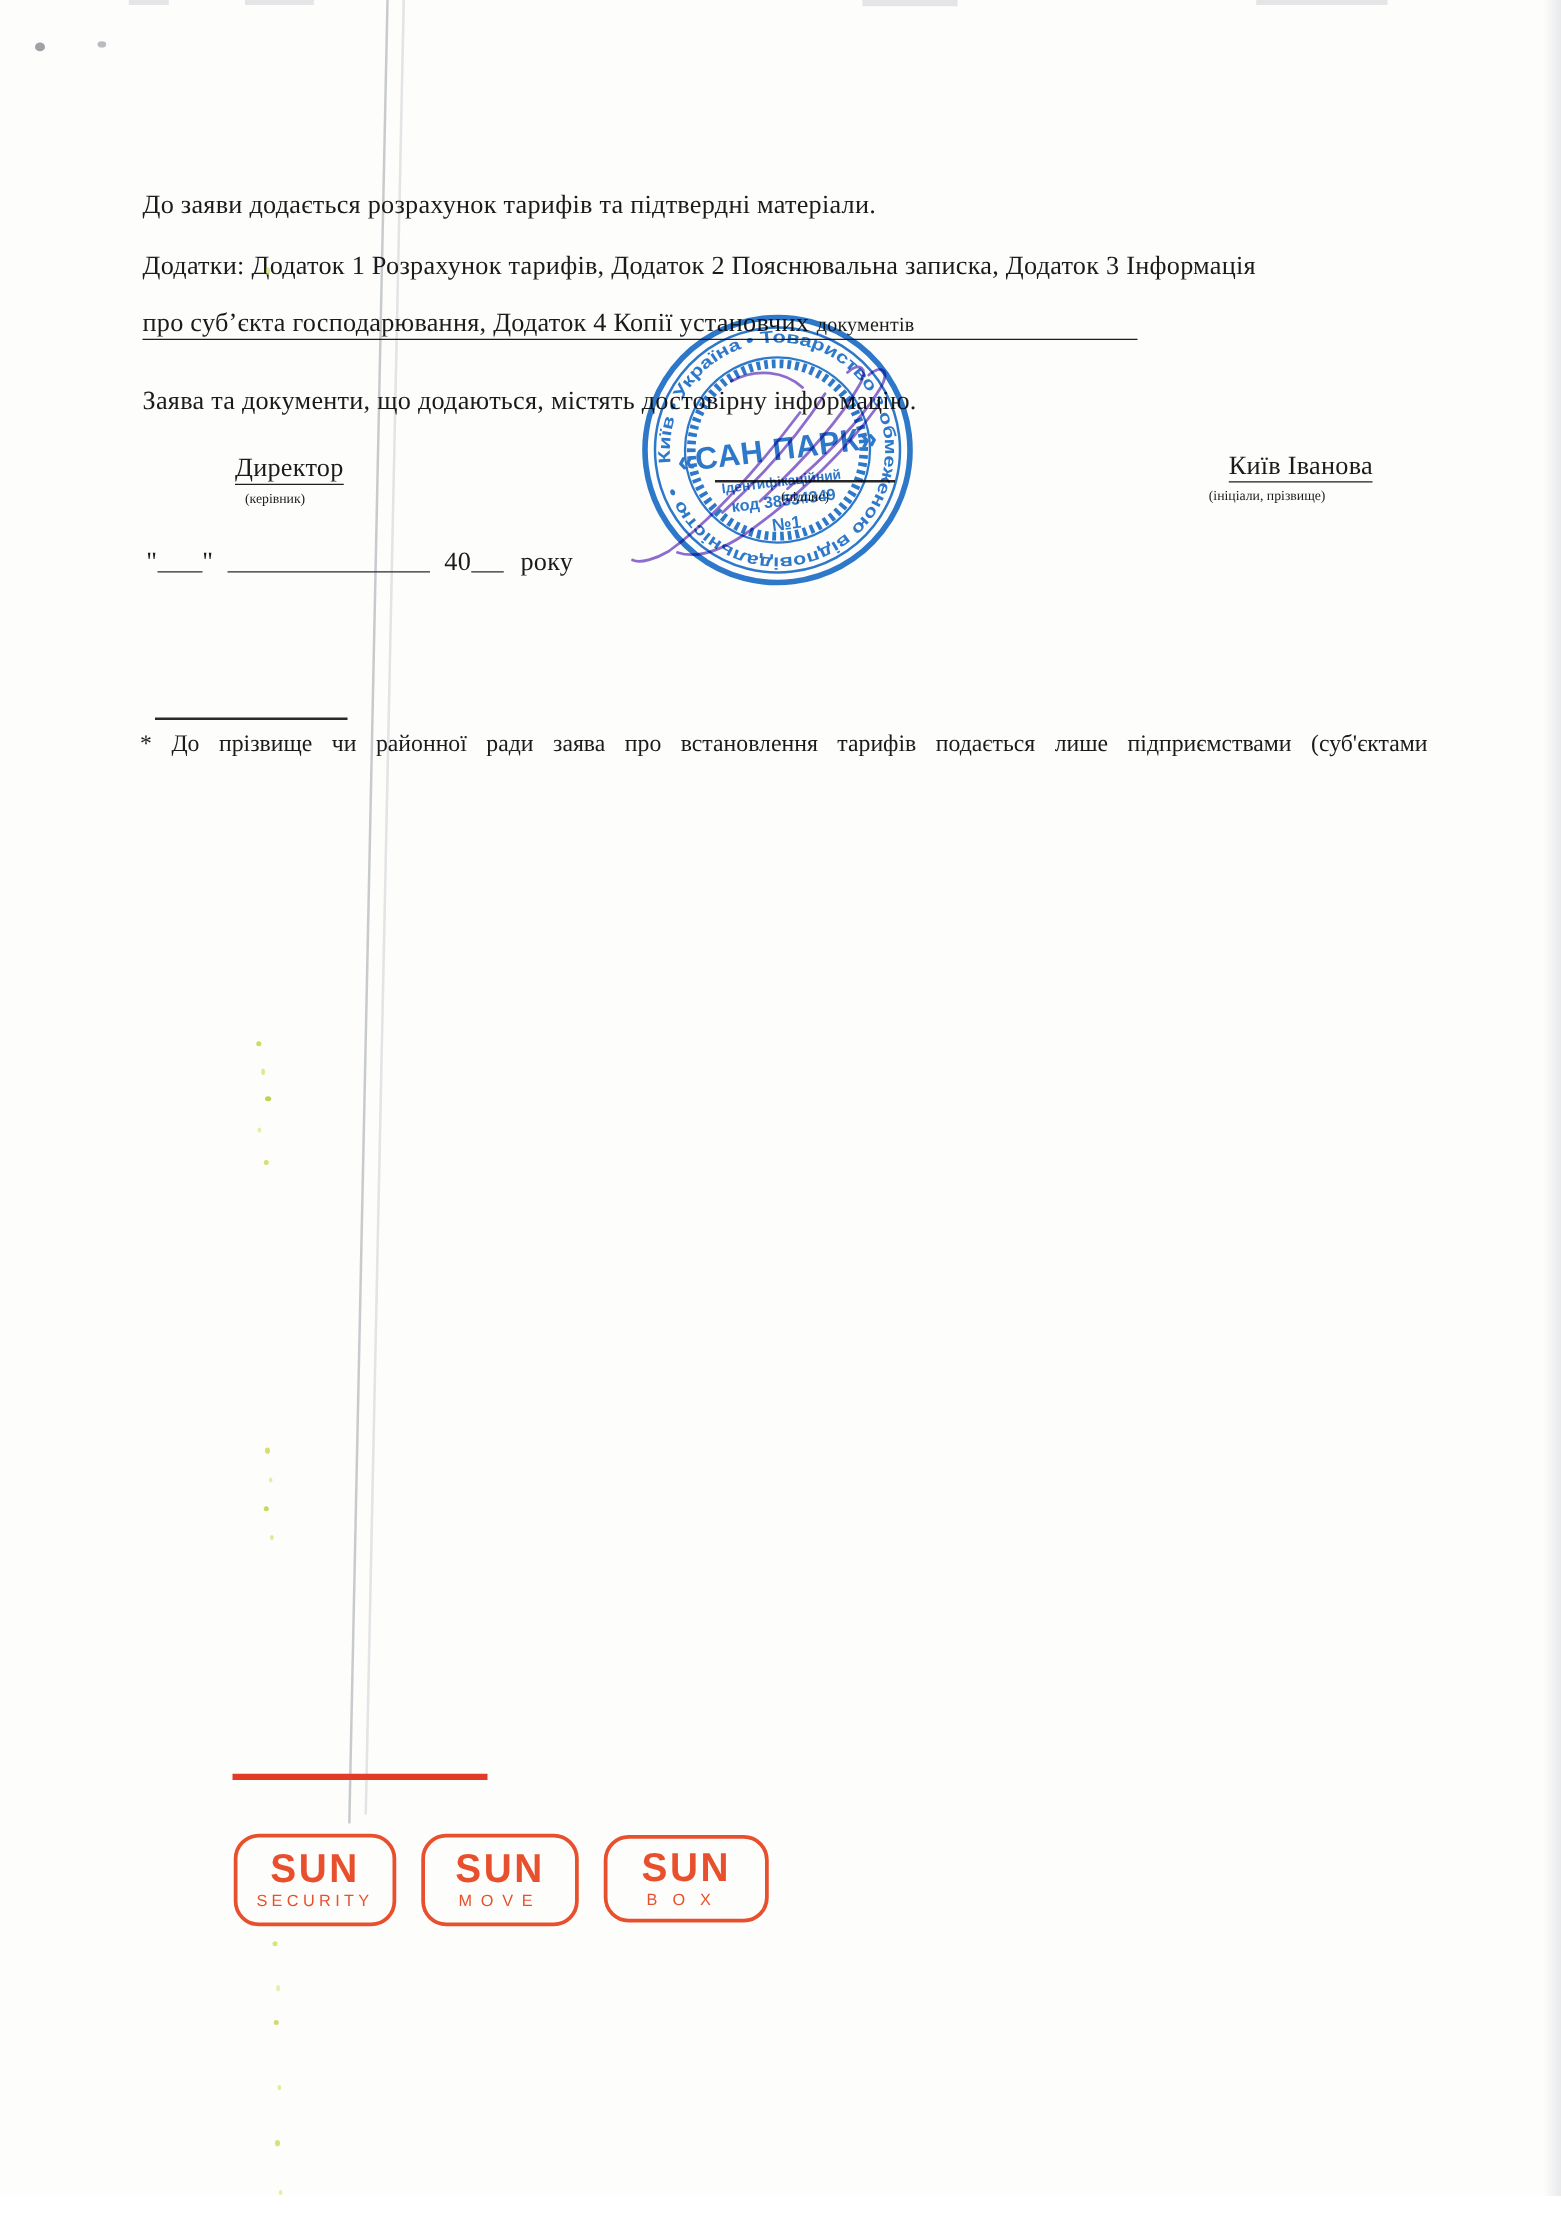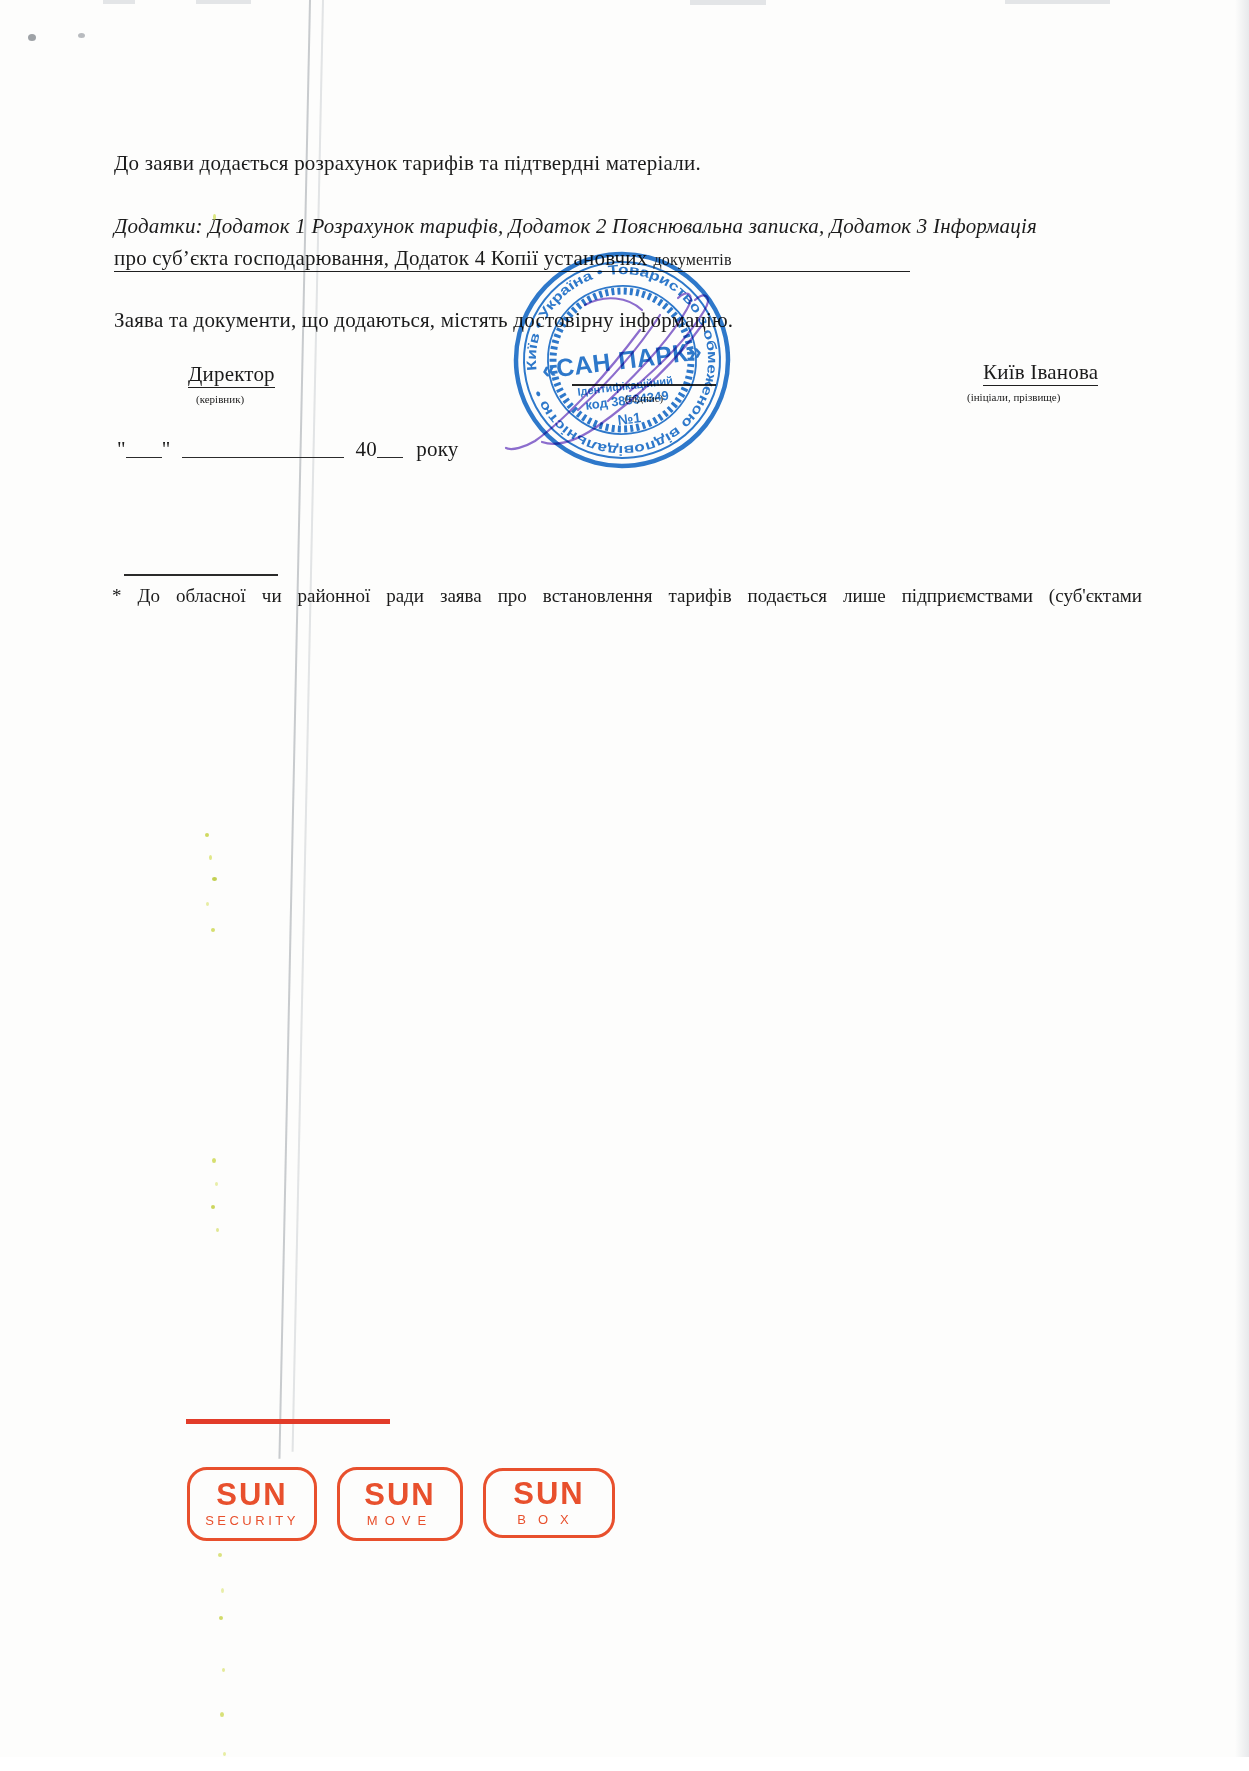--- a/index.html
+++ b/index.html
@@ -49,21 +49,21 @@
   <div class="abs edge-band" style="right:0;top:0;width:14px;height:1771px;"></div>
   <div class="abs smudge" style="left:103px;top:0;width:32px;height:4px;"></div>
   <div class="abs smudge" style="left:196px;top:0;width:55px;height:4px;"></div>
   <div class="abs smudge" style="left:690px;top:0;width:76px;height:5px;"></div>
   <div class="abs smudge" style="left:1005px;top:0;width:105px;height:4px;"></div>
   <div class="abs dot" style="left:28px;top:34px;width:8px;height:7px;background:#7d838a;opacity:.75;"></div>
   <div class="abs dot" style="left:78px;top:33px;width:7px;height:5px;background:#8a9096;opacity:.6;"></div>
 
   <div class="abs txt" style="left:114px;top:151px;">До заяви додається розрахунок тарифів та підтвердні матеріали.</div>
 
-  <div class="abs txt" style="left:114px;top:214px;font-style:italic;">Додатки: Додаток 1 Розрахунок тарифів, Додаток 2 Пояснювальна записка, Додаток 3 Інформація</div>
+  <div class="abs txt" style="left:114px;top:200px;">Додатки: Додаток 1 Розрахунок тарифів, Додаток 2 Пояснювальна записка, Додаток 3 Інформація</div>
   <div class="abs txt" style="left:114px;top:246px;">
     <span class="u"><span>про суб’єкта господарювання, Додаток 4 Копії установчих</span><span class="small-in">документів</span><span class="bl" style="width:178px;border-bottom:none;"></span></span>
   </div>
 
   <div class="abs txt" style="left:114px;top:308px;">Заява та документи, що додаються, містять достовірну інформацію.</div>
 
   <div class="abs txt" style="left:188px;top:362px;"><span class="u">Директор</span></div>
   <div class="abs hint" style="left:196px;top:393px;">(керівник)</div>
 
   <div class="abs txt" style="left:983px;top:360px;"><span class="u">Київ Іванова</span></div>
@@ -75,21 +75,21 @@
   <div class="abs txt" style="left:117px;top:437px;">
     <span>"</span><span class="bl" style="width:36px;"></span><span>"</span>
     <span class="bl" style="width:162px;margin-left:6px;"></span>
     <span style="margin-left:6px;">40</span><span class="bl" style="width:26px;"></span>
     <span style="margin-left:8px;">року</span>
   </div>
 
 
   <div class="abs" style="left:124px;top:574px;width:154px;border-top:2px solid #2a2a2a;"></div>
   <div class="abs fn" style="left:112px;top:582px;">
-    <div class="fn-l1"><span>*</span> <span>До обласної чи районної ради заява про встановлення тарифів подається лише підприємствами (суб'єктами</span></div>
+    <div class="fn-l1"><span>*</span> <span>До прізвище чи районної ради заява про встановлення тарифів подається лише підприємствами (суб'єктами</span></div>
   </div>
 
   <div class="abs stamp" style="left:512px;top:250px;z-index:3;">
     <svg width="220" height="220" viewBox="0 0 220 220">
       <circle cx="110" cy="110" r="106" fill="none" stroke="#1c6ec9" stroke-width="4.5"></circle>
       <circle cx="110" cy="110" r="98" fill="none" stroke="#1c6ec9" stroke-width="2"></circle>
       <circle cx="110" cy="110" r="74" fill="none" stroke="#1c6ec9" stroke-width="1.8"></circle>
       <circle cx="110" cy="110" r="69" fill="none" stroke="#1c6ec9" stroke-width="7" stroke-dasharray="3 3.2"></circle>
       <defs>
         <path id="ringpath" d="M 110,110 m -86,0 a 86,86 0 1,1 172,0 a 86,86 0 1,1 -172,0"></path>

